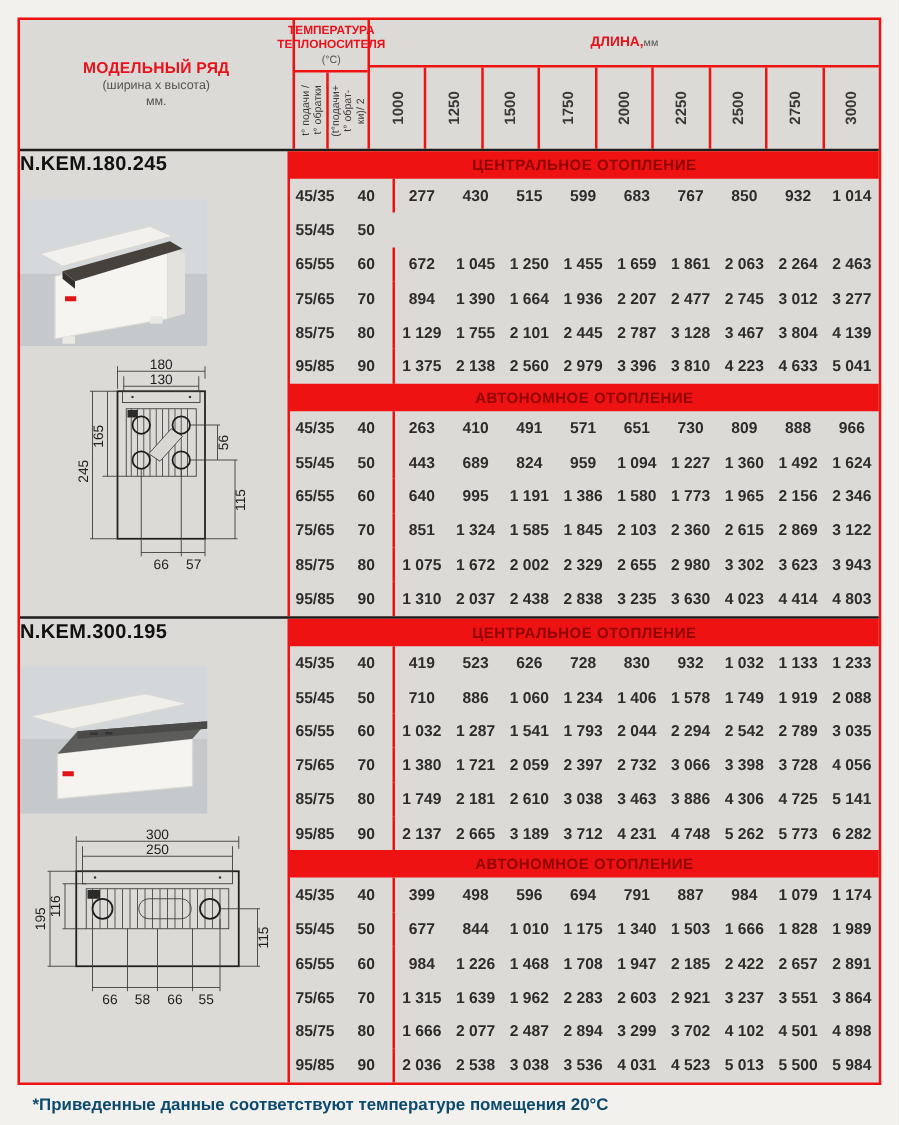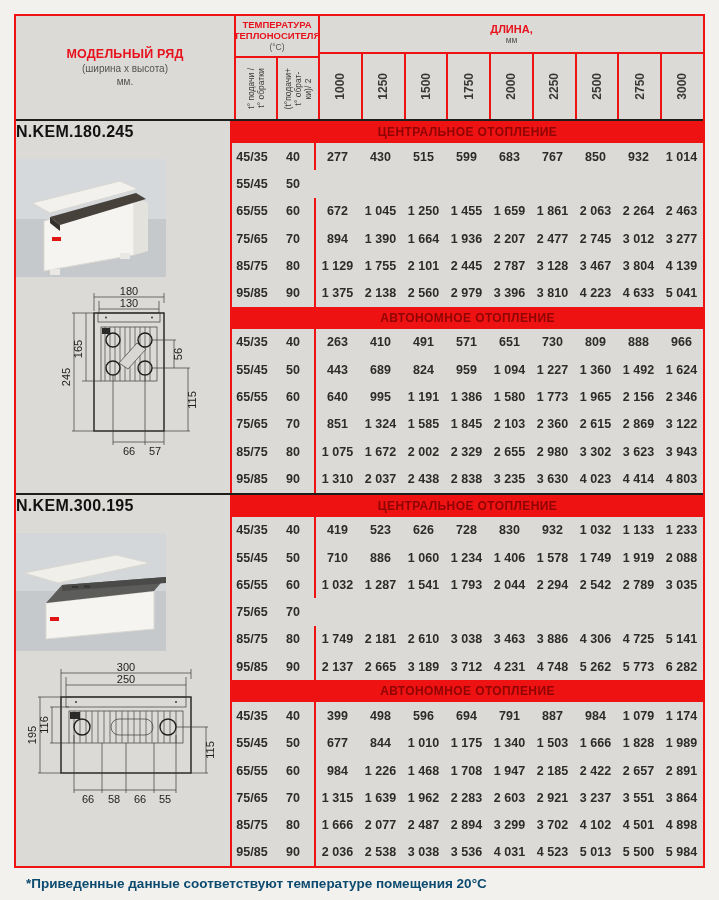--- a/index.html
+++ b/index.html
@@ -20,38 +20,38 @@
 
   
   .thead { display:flex; height:103px; }
   .model-head {
     width:218px; display:flex; flex-direction:column;
     align-items:center; justify-content:center; text-align:center;
   }
   .model-head .t1 { color:#e8121c; font-weight:bold; font-size:12.5px; letter-spacing:.2px; }
   .model-head .t2 { color:#555250; font-size:10px; line-height:1.25; margin-top:2px; width:90px; }
 
-  .temp-head { width:84px; border-left:2px solid #ee1212; display:flex; flex-direction:column; }
+  .temp-head { width:60px; border-left:2px solid #ee1212; display:flex; flex-direction:column; }
   .temp-title {
     height:42px; border-bottom:2px solid #ee1212;
     display:flex; flex-direction:column; align-items:center; justify-content:center; text-align:center;
   }
   .temp-title .t1 { color:#e8121c; font-weight:bold; font-size:9.5px; line-height:1.15; }
   .temp-title .t2 { color:#555250; font-size:8.5px; margin-top:1px; }
   .temp-subs { flex:1; display:flex; }
   .temp-sub {
     width:40px; display:flex; align-items:center; justify-content:center;
     font-size:8.5px; color:#3c3a38; text-align:center;
   }
   .temp-sub + .temp-sub { border-left:2px solid #ee1212; width:42px; }
 
   .len-head { flex:1; border-left:2px solid #ee1212; display:flex; flex-direction:column; }
   .len-title {
     height:38px; border-bottom:2px solid #ee1212;
-    display:flex; flex-direction:column; align-items:center; justify-content:center;
+    display:flex; flex-direction:row; align-items:center; justify-content:center;
   }
   .len-title .t1 { color:#e8121c; font-weight:bold; font-size:11px; }
   .len-title .t2 { color:#555250; font-size:8.5px; }
   .len-cols { flex:1; display:flex; }
   .len-cell {
     flex:1; display:flex; align-items:center; justify-content:center;
     font-weight:bold; font-size:12px; color:#3a3836;
   }
   .len-cell + .len-cell { border-left:2px solid #ee1212; }
 
@@ -539,20 +539,31 @@
               <div class="vcell">2 044</div>
               <div class="vcell">2 294</div>
               <div class="vcell">2 542</div>
               <div class="vcell">2 789</div>
               <div class="vcell">3 035</div>
             </div>
           </div>
           <div class="drow">
             <div class="tcell">75/65</div>
             <div class="tcell mean">70</div>
+            <div class="vals">
+              <div class="vcell">1 380</div>
+              <div class="vcell">1 721</div>
+              <div class="vcell">2 059</div>
+              <div class="vcell">2 397</div>
+              <div class="vcell">2 732</div>
+              <div class="vcell">3 066</div>
+              <div class="vcell">3 398</div>
+              <div class="vcell">3 728</div>
+              <div class="vcell">4 056</div>
+            </div>
           </div>
           <div class="drow">
             <div class="tcell">85/75</div>
             <div class="tcell mean">80</div>
             <div class="vals">
               <div class="vcell">1 749</div>
               <div class="vcell">2 181</div>
               <div class="vcell">2 610</div>
               <div class="vcell">3 038</div>
               <div class="vcell">3 463</div>

